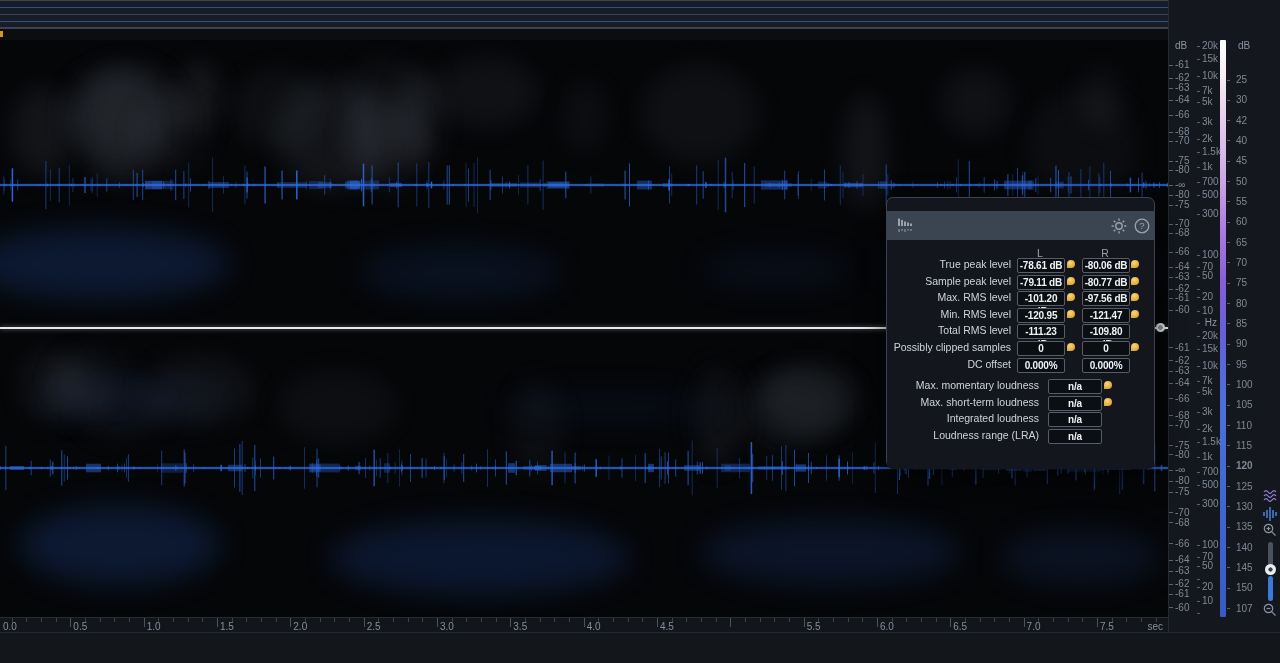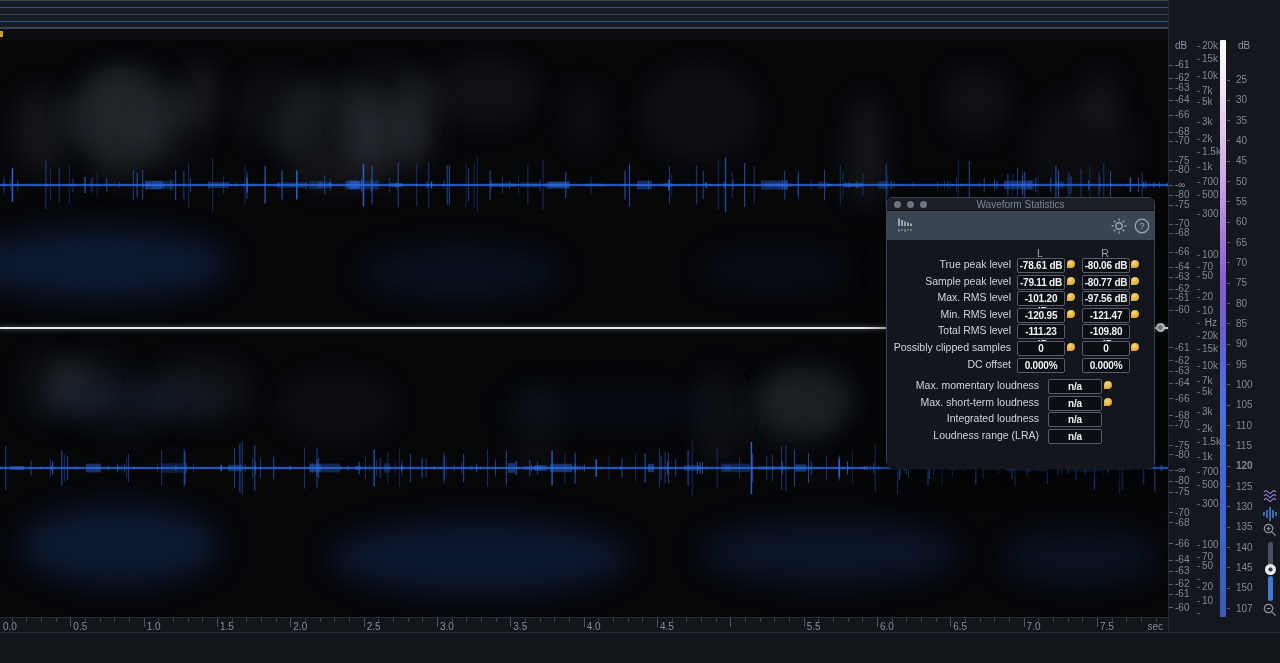--- a/index.html
+++ b/index.html
@@ -879,21 +879,21 @@
       <div class="slabel" style="left: 33px; top: 581px;">20</div>
       <div class="tick" style="left: 28px; top: 600.5px; width: 3px;"></div>
       <div class="slabel" style="left: 33px; top: 595px;">10</div>
       <div class="tick" style="left: 28px; top: 578.5px; width: 3px;"></div>
       <div class="tick" style="left: 28px; top: 612.5px; width: 3px;"></div>
       <div class="tick" style="left: 58px; top: 79.5px; width: 3px;"></div>
       <div class="slabel" style="left: 67px; top: 74px;">25</div>
       <div class="tick" style="left: 58px; top: 99.83px; width: 3px;"></div>
       <div class="slabel" style="left: 67px; top: 94.33px;">30</div>
       <div class="tick" style="left: 58px; top: 120.16px; width: 3px;"></div>
-      <div class="slabel" style="left: 67px; top: 114.66px;">35</div>
+      <div class="slabel" style="left: 67px; top: 114.66px;">42</div>
       <div class="tick" style="left: 58px; top: 140.49px; width: 3px;"></div>
       <div class="slabel" style="left: 67px; top: 134.99px;">40</div>
       <div class="tick" style="left: 58px; top: 160.82px; width: 3px;"></div>
       <div class="slabel" style="left: 67px; top: 155.32px;">45</div>
       <div class="tick" style="left: 58px; top: 181.15px; width: 3px;"></div>
       <div class="slabel" style="left: 67px; top: 175.65px;">50</div>
       <div class="tick" style="left: 58px; top: 201.48px; width: 3px;"></div>
       <div class="slabel" style="left: 67px; top: 195.98px;">55</div>
       <div class="tick" style="left: 58px; top: 221.81px; width: 3px;"></div>
       <div class="slabel" style="left: 67px; top: 216.31px;">60</div>
@@ -1070,26 +1070,20 @@
     
     
 
     
     
     
     
   </div>
 
   <div id="statsdialog">
-    <div id="dlg-titlebar">
-      <span class="dot" style="left:7px;"></span>
-      <span class="dot" style="left:20px;"></span>
-      <span class="dot" style="left:33px;"></span>
-      <div id="dlg-title">Waveform Statistics</div>
-    </div>
     <div id="dlg-iconbar">
       <svg style="position:absolute;left:9px;top:6px;" width="22" height="17" viewBox="0 0 22 17">
         <g stroke="#cfd5df" stroke-width="1.3">
           <line x1="3" y1="9" x2="3" y2="1.5"></line>
             <line x1="6" y1="9" x2="6" y2="3"></line>
             <line x1="9" y1="9" x2="9" y2="4.5"></line>
           <line x1="12" y1="9" x2="12" y2="5.5"></line>
             <line x1="15" y1="9" x2="15" y2="6.5"></line>
         </g>
         <g stroke="#9aa2b1" stroke-width="1">

